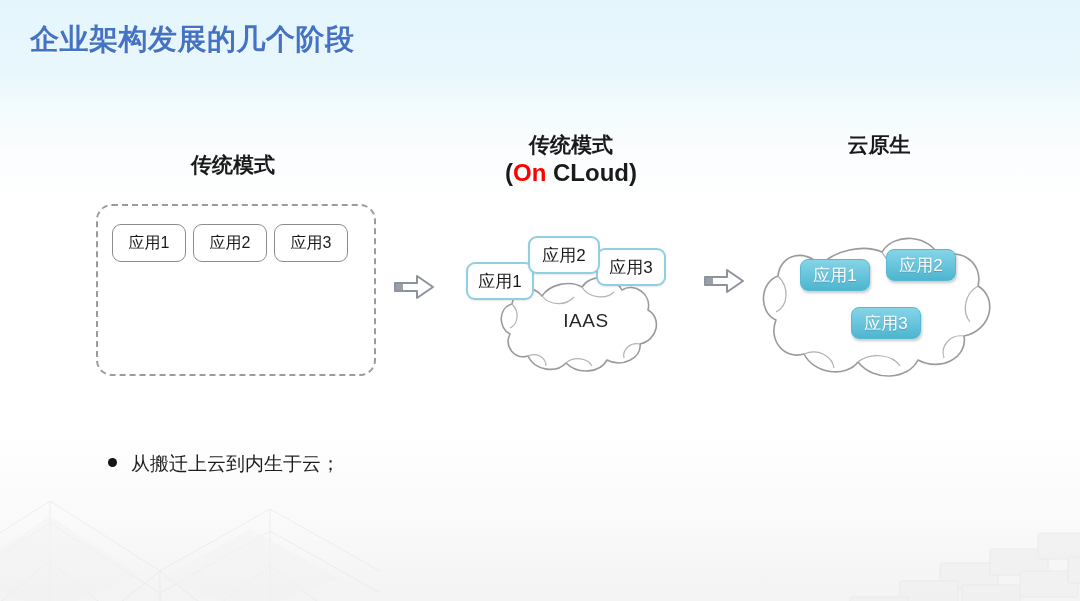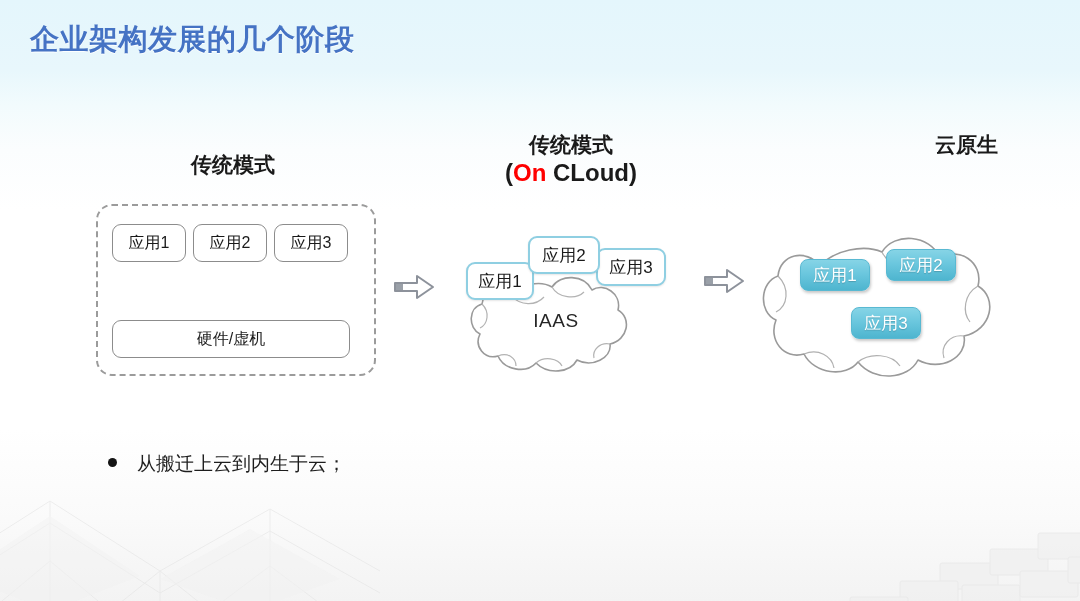--- a/index.html
+++ b/index.html
@@ -80,21 +80,21 @@
     color: #1a1a1a;
     line-height: 1.22;
     white-space: nowrap;
   }
   .grp-head .zh { font-size: 21px; display: block; }
   .grp-head .en { font-size: 24px; display: block; }
   .grp-head .en .hl { color: #ff0000; }
 
   #head-trad { left: 90px;  top: 152px; width: 286px; }
   #head-on   { left: 440px; top: 132px; width: 262px; }
-  #head-in   { left: 760px; top: 132px; width: 238px; text-align: right; }
+  #head-in   { left: 760px; top: 132px; width: 238px; }
 
   
   .trad-box {
     position: absolute;
     left: 96px;
     top: 204px;
     width: 280px;
     height: 172px;
     border: 2px dashed #9b9b9b;
     border-radius: 16px;
@@ -130,21 +130,21 @@
   .block-arrow {
     position: absolute;
     width: 44px;
     height: 30px;
   }
   #arrow-1 { left: 392px; top: 272px; }
   #arrow-2 { left: 702px; top: 266px; }
 
   
   .cloud-wrap { position: absolute; }
-  #cloud-iaas  { left: 466px; top: 262px; width: 180px; height: 118px; }
+  #cloud-iaas  { left: 496px; top: 262px; width: 180px; height: 118px; }
   #cloud-native{ left: 758px; top: 218px; width: 260px; height: 168px; }
 
   .cloud-label {
     position: absolute;
     left: 0;
     width: 100%;
     text-align: center;
     font-size: 19px;
     color: #262626;
     letter-spacing: .5px;
@@ -193,21 +193,21 @@
   
   .bullets {
     position: absolute;
     left: 108px;
     top: 452px;
     width: 620px;
   }
   .bullet {
     display: flex;
     align-items: baseline;
-    gap: 20px;
+    gap: 14px;
     margin-bottom: 12px;
     font-size: 19px;
     color: #1d1d1d;
     line-height: 1.25;
   }
   .bullet .dot {
     flex: none;
     width: 9px;
     height: 9px;
     border-radius: 50%;
@@ -255,23 +255,20 @@
 
   <div class="grp-head" id="head-trad">
     <span class="zh">传统模式</span>
   </div>
 
   <div class="trad-box">
     <div class="layer-row" id="row-apps">
       <div class="cell app">应用1</div>
       <div class="cell app">应用2</div>
       <div class="cell app">应用3</div>
-    </div>
-    <div class="layer-row" id="row-hw">
-      <div class="cell wide">硬件/虚机</div>
     </div>
   </div>
 
   <svg class="block-arrow" id="arrow-1" viewBox="0 0 44 30">
     <path d="M3 11 L25 11 L25 4 L41 15 L25 26 L25 19 L3 19 Z" fill="#ffffff" stroke="#8d929b" stroke-width="2" stroke-linejoin="round"></path>
     <path d="M4 12 L11 12 L11 18 L4 18 Z" fill="#9aa0a8"></path>
   </svg>
 
   <div class="grp-head" id="head-on">
     <span class="zh">传统模式</span>

